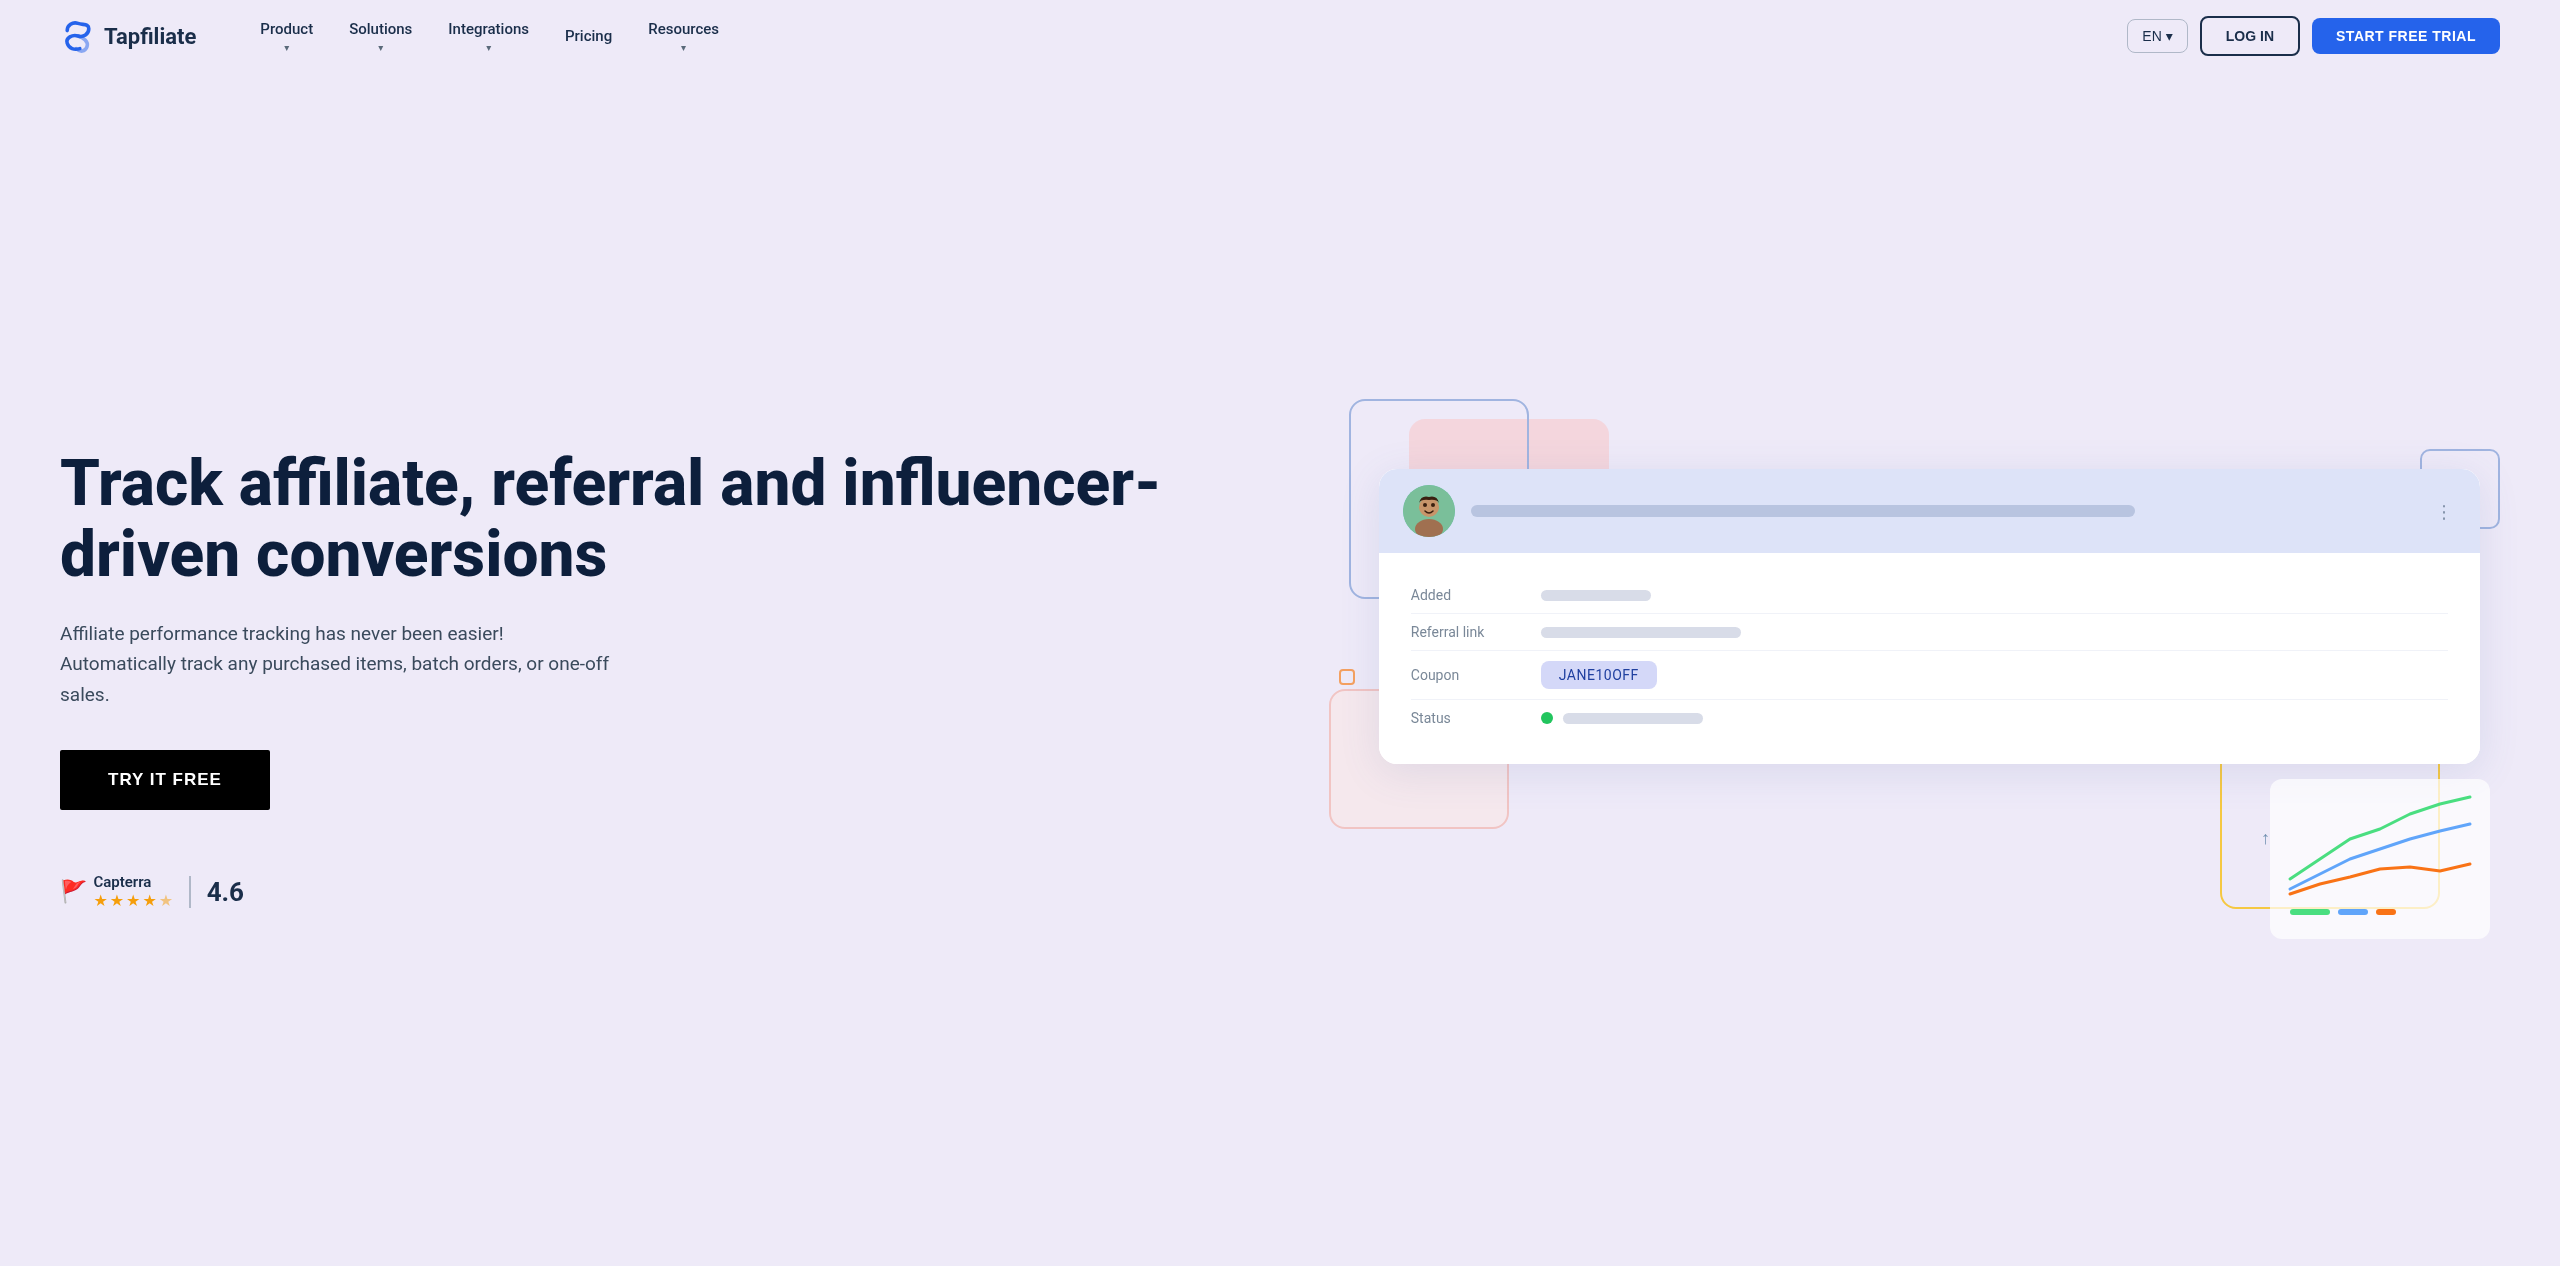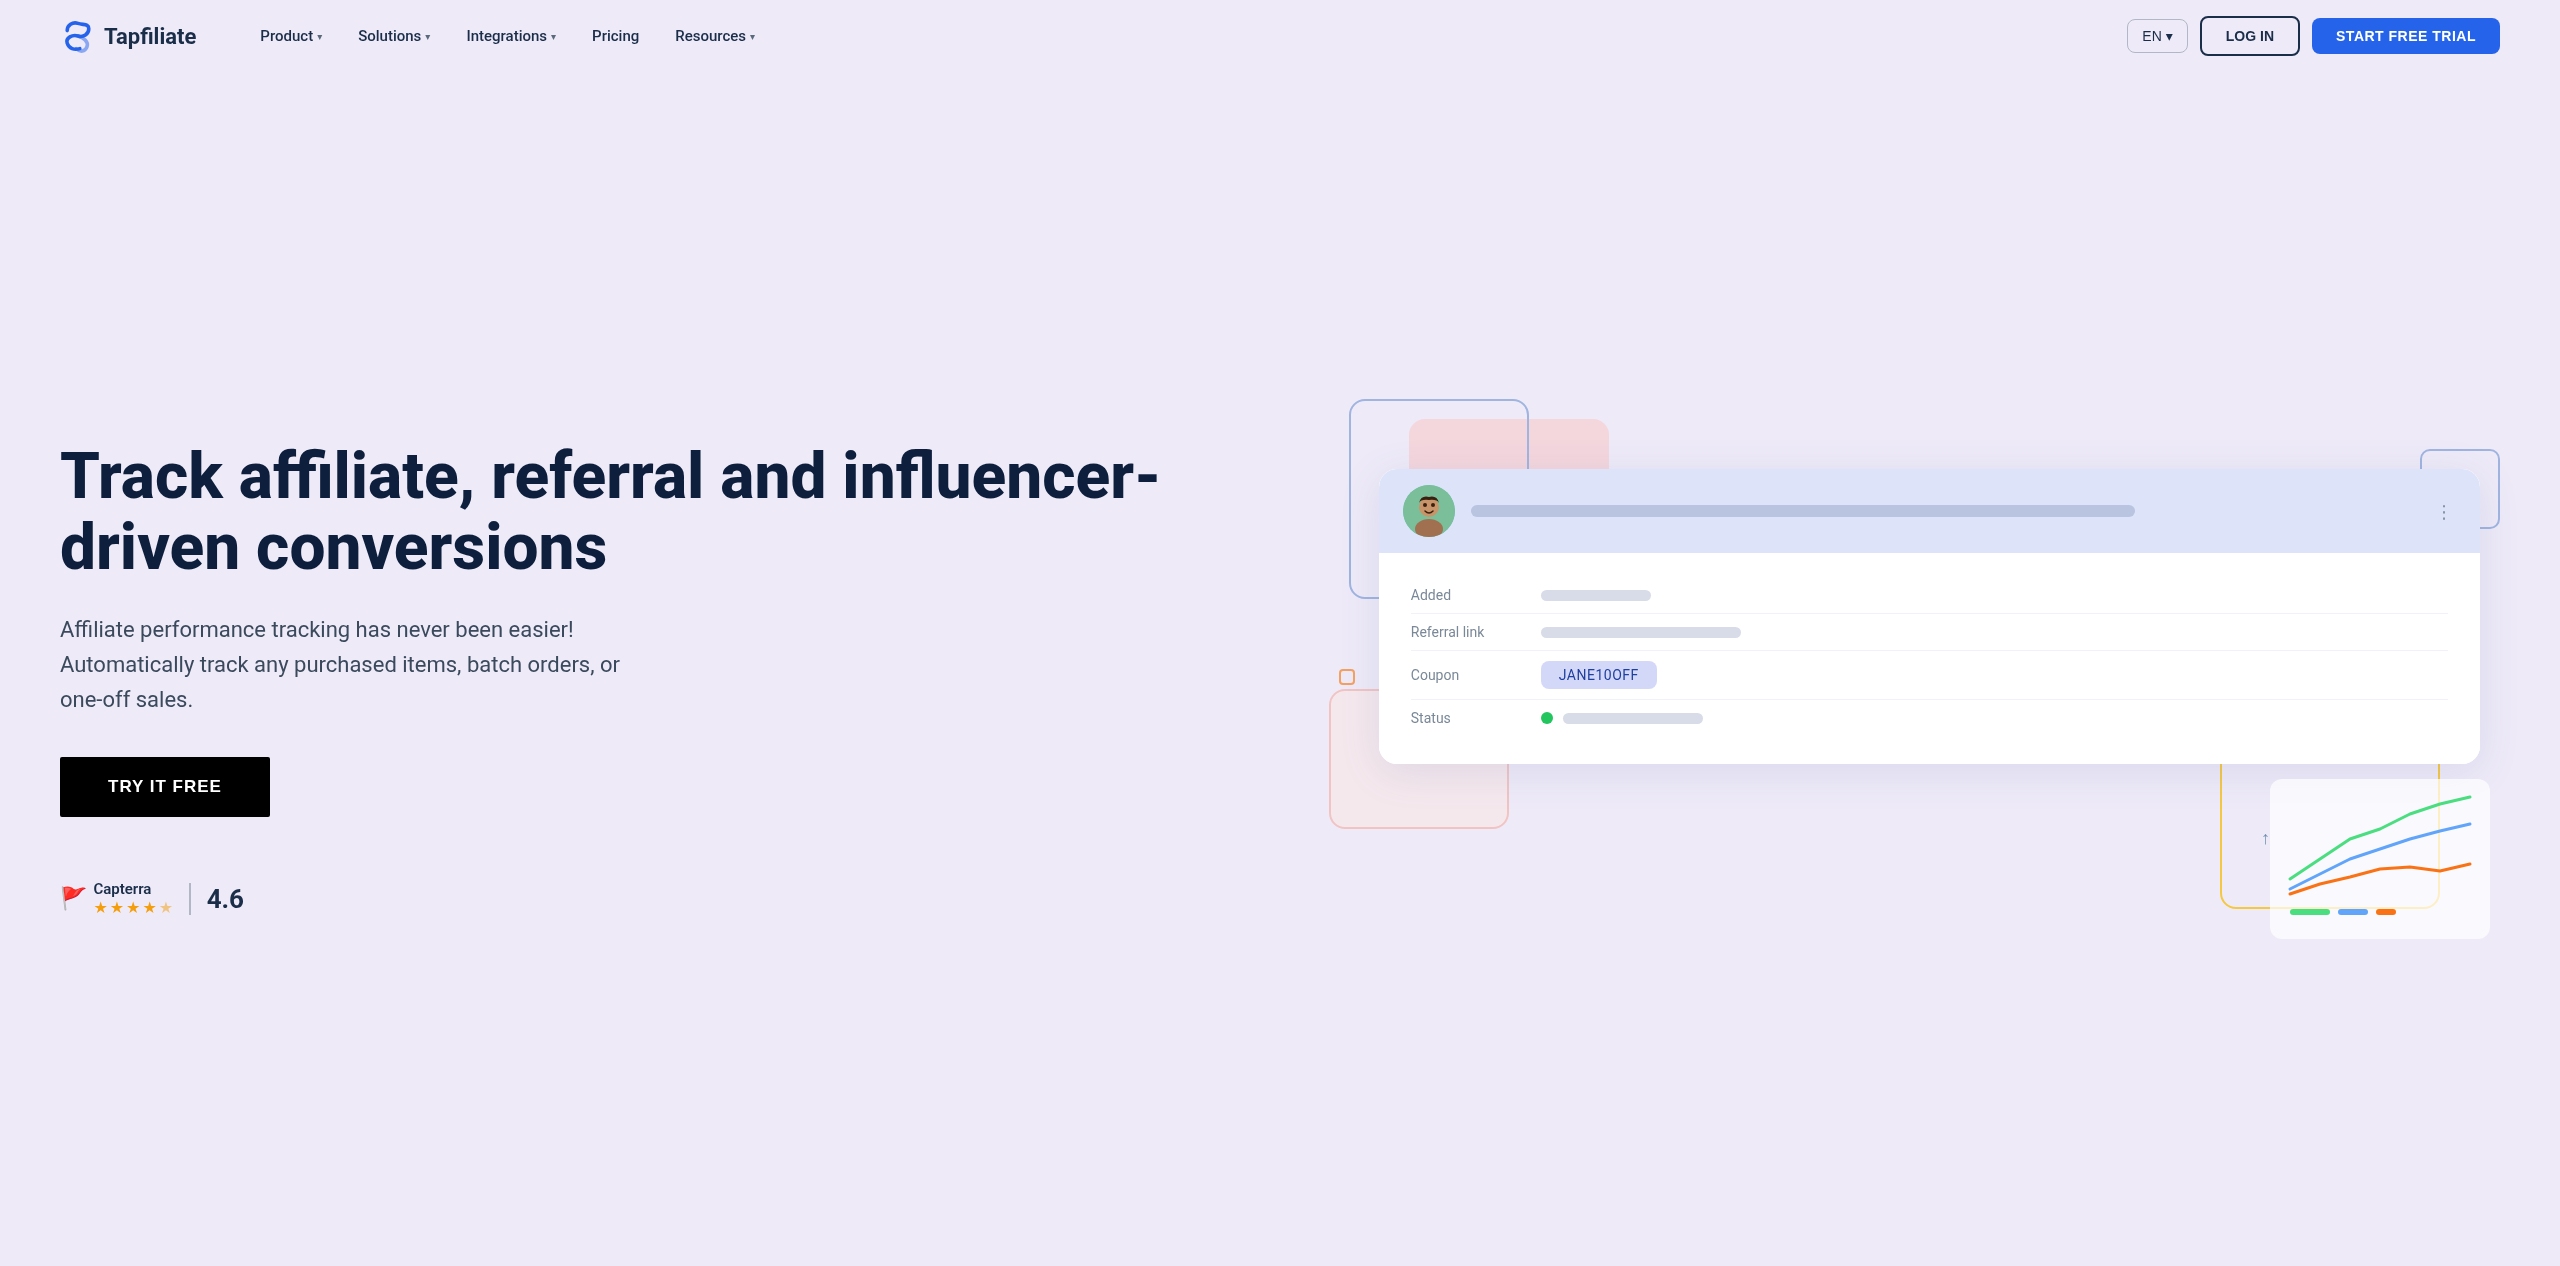--- a/index.html
+++ b/index.html
@@ -46,20 +46,21 @@
       display: flex;
       align-items: center;
       gap: 4px;
       padding: 8px 16px;
       font-size: 15px;
       font-weight: 500;
       color: #1a2e4a;
       cursor: pointer;
       border-radius: 6px;
       text-decoration: none;
+      flex-direction: column;
     }
     .nav-item .chevron {
       font-size: 10px;
       color: #5a6a7a;
     }
     .nav-right {
       display: flex;
       align-items: center;
       gap: 12px;
     }
@@ -112,21 +113,21 @@
       padding-right: 40px;
     }
     .hero-heading {
       font-size: 64px;
       font-weight: 800;
       color: #0d1f3c;
       line-height: 1.12;
       margin-bottom: 28px;
     }
     .hero-sub {
-      font-size: 22px;
+      font-size: 19px;
       color: #3a4a5c;
       line-height: 1.6;
       margin-bottom: 40px;
       max-width: 560px;
     }
     .try-btn {
       display: inline-block;
       padding: 20px 48px;
       font-size: 17px;
       font-weight: 700;

